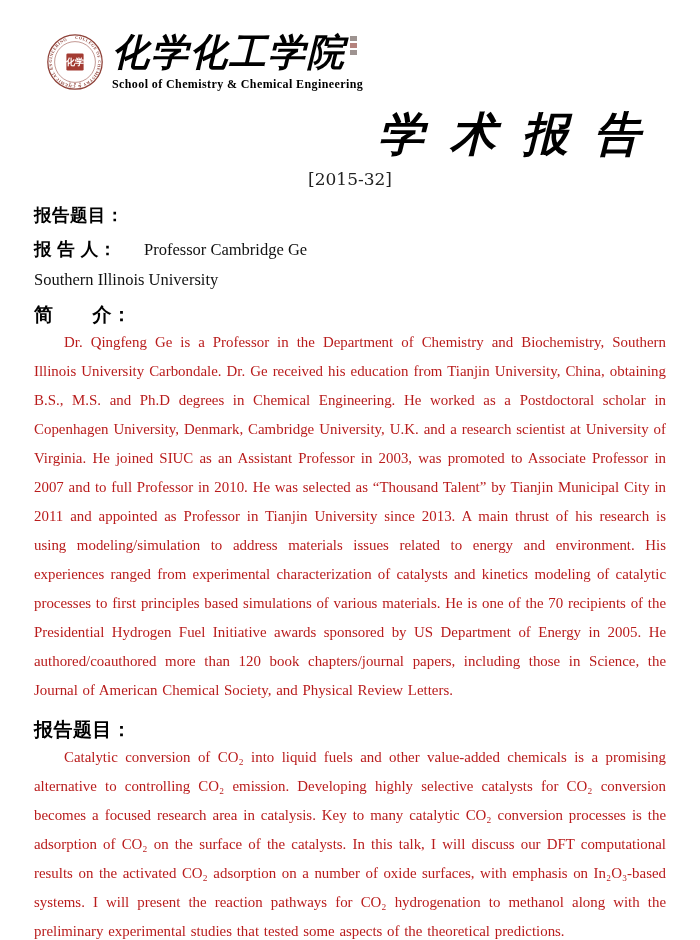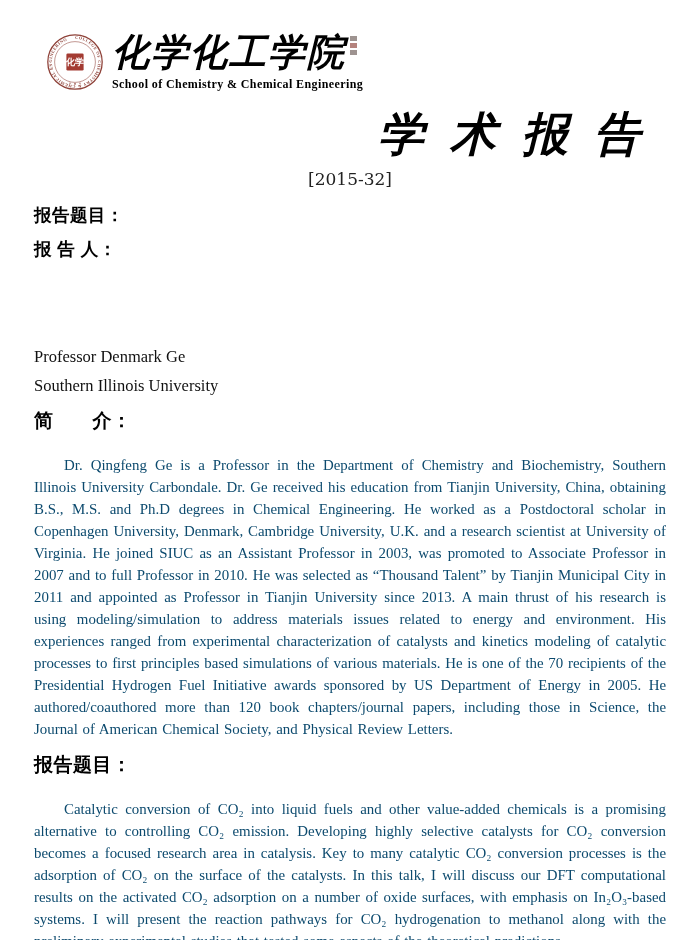--- a/index.html
+++ b/index.html
@@ -39,31 +39,31 @@
     font-size:17px; line-height:22px; margin-top:6px; color:#222;
   }
 
   
   .row { display:flex; align-items:baseline; margin-top:13px; }
   .row-label {
     flex:0 0 110px; font-family:"Liberation Sans", sans-serif;
     font-weight:700; font-size:17.5px; letter-spacing:.5px; white-space:nowrap; color:#000;
   }
   .row-value { font-family:"Liberation Serif", serif; font-size:16.5px; color:#111; }
-  .row.tight { margin-top:10px;flex-direction:column; }
+  .row.tight { margin-top:10px; }
   .affil-line { margin-top:9px; font-size:16.5px; font-family:"Liberation Serif", serif; }
 
   
   .section-label {
     font-family:Liberation Sans, sans-serif; font-weight:700;
     font-size:19px; letter-spacing:.5px; margin-top:12px; color:#000;
   }
   .para {
-    font-family:"Liberation Serif", serif; font-size:14.9px; line-height:22px;
-    text-align:justify; text-indent:30px; margin-top:20px; color:#0c4a6e;
+    font-family:"Liberation Serif", serif; font-size:14.9px; line-height:29px;
+    text-align:justify; text-indent:30px; margin-top:0; color:#b91c1c;
     word-spacing:1px;
   }
 
   .bottom-row { display:flex; align-items:baseline; margin-top:9px; }
   .bottom-row .row-label { flex:0 0 110px; }
   .bottom-row .row-value { font-size:16px; letter-spacing:.3px; }
 </style>
 </head>
 <body>
 
@@ -102,21 +102,21 @@
   <div class="doc-title">学术报告</div>
 
   <div class="issue-no">[2015-32]</div>
 
   <div class="row">
     <span class="row-label">报告题目：</span>
   </div>
 
   <div class="row tight">
     <span class="row-label">报 告 人：</span>
-    <span class="row-value">Professor Denmark Ge</span>
+    <span class="row-value">Professor Cambridge Ge</span>
   </div>
   <div class="affil-line">Southern Illinois University</div>
 
   <div class="section-label">简　　介：</div>
   <p class="para">Dr. Qingfeng Ge is a Professor in the Department of Chemistry and Biochemistry, Southern Illinois University Carbondale. Dr. Ge received his education from Tianjin University, China, obtaining B.S., M.S. and Ph.D degrees in Chemical Engineering. He worked as a Postdoctoral scholar in Copenhagen University, Denmark, Cambridge University, U.K. and a research scientist at University of Virginia. He joined SIUC as an Assistant Professor in 2003, was promoted to Associate Professor in 2007 and to full Professor in 2010. He was selected as “Thousand Talent” by Tianjin Municipal City in 2011 and appointed as Professor in Tianjin University since 2013. A main thrust of his research is using modeling/simulation to address materials issues related to energy and environment. His experiences ranged from experimental characterization of catalysts and kinetics modeling of catalytic processes to first principles based simulations of various materials. He is one of the 70 recipients of the Presidential Hydrogen Fuel Initiative awards sponsored by US Department of Energy in 2005. He authored/coauthored more than 120 book chapters/journal papers, including those in Science, the Journal of American Chemical Society, and Physical Review Letters.</p>
 
   <div class="section-label">报告题目：</div>
   <p class="para">Catalytic conversion of CO₂ into liquid fuels and other value-added chemicals is a promising alternative to controlling CO₂ emission. Developing highly selective catalysts for CO₂ conversion becomes a focused research area in catalysis. Key to many catalytic CO₂ conversion processes is the adsorption of CO₂ on the surface of the catalysts. In this talk, I will discuss our DFT computational results on the activated CO₂ adsorption on a number of oxide surfaces, with emphasis on In₂O₃-based systems. I will present the reaction pathways for CO₂ hydrogenation to methanol along with the preliminary experimental studies that tested some aspects of the theoretical predictions.</p>
 
   <div class="bottom-row">

